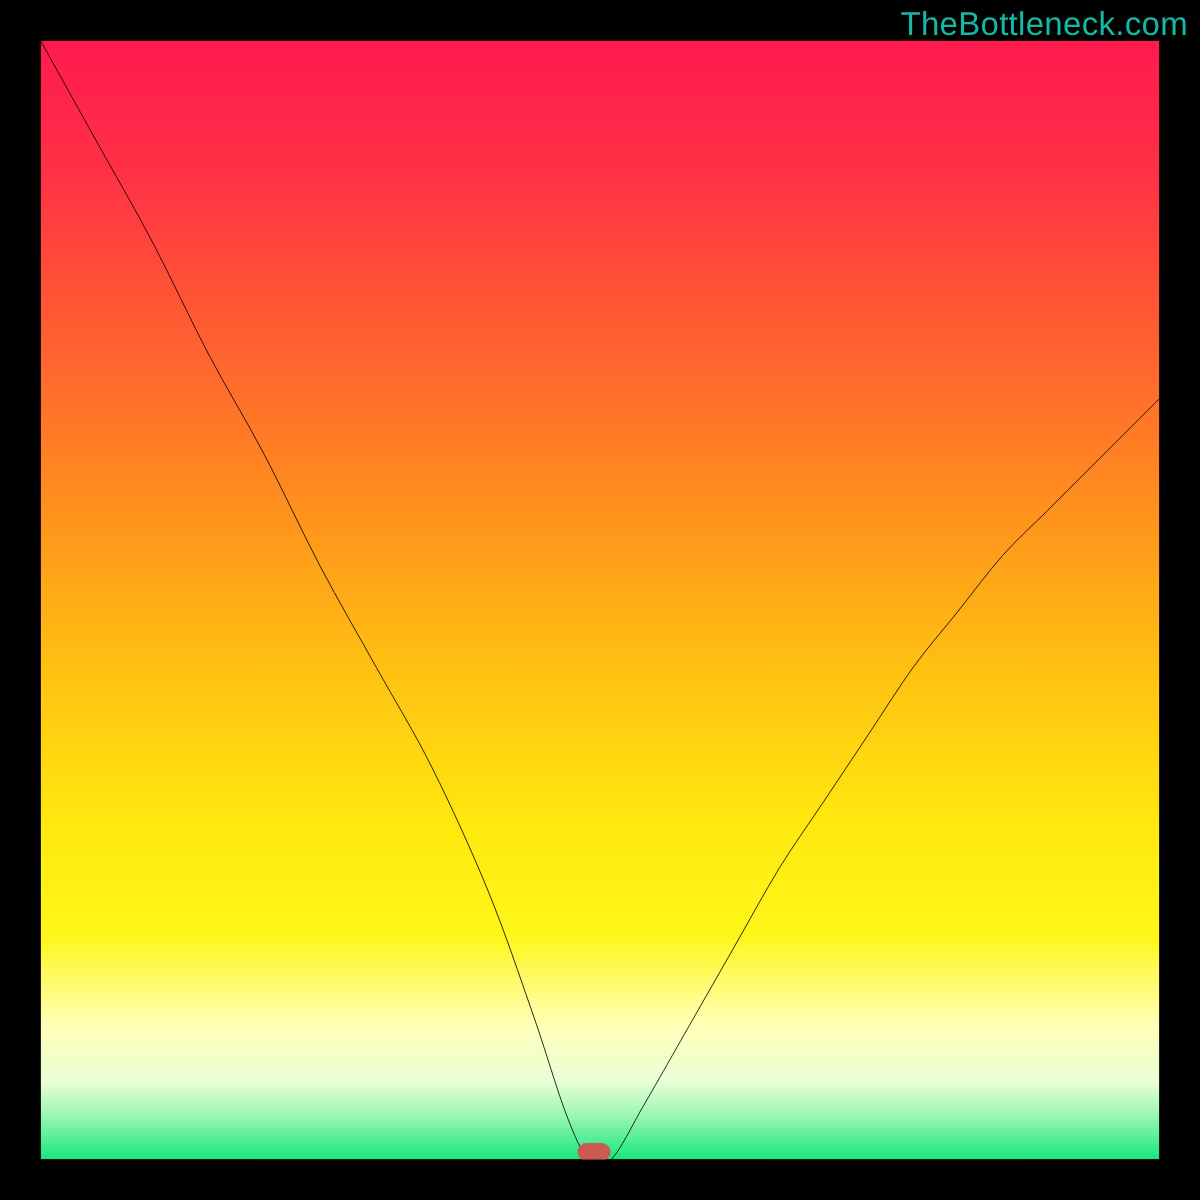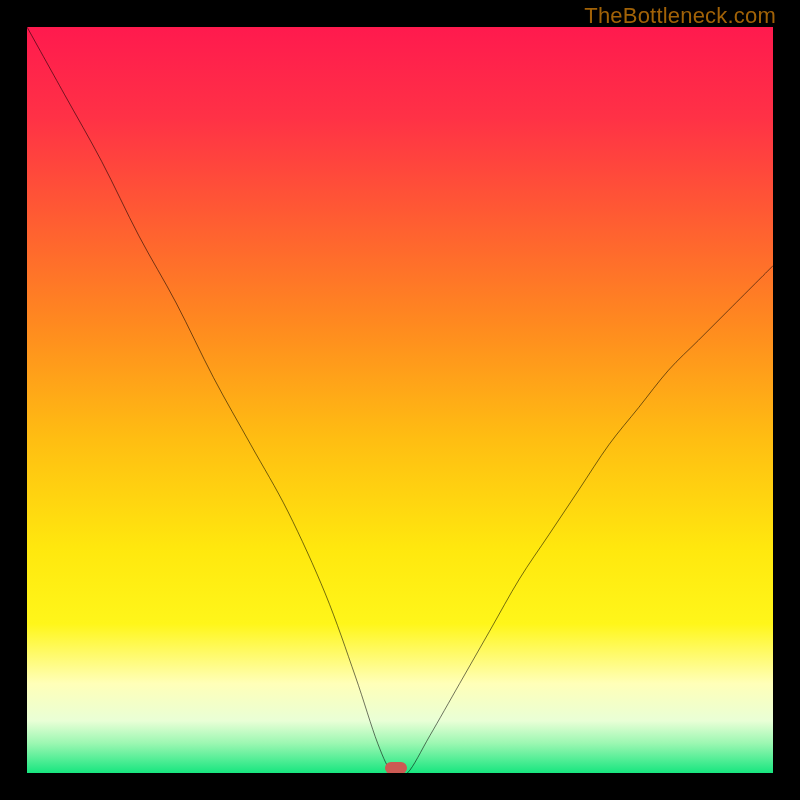--- a/index.html
+++ b/index.html
@@ -40,22 +40,22 @@
   .marker {
     position: absolute;
     width: 22px;
     height: 12px;
     border-radius: 6px;
     transform: translate(-50%, -50%);
   }
   .watermark {
     position: absolute;
     top: 3px;
-    right: 24px;
-    color: #a16207;
+    right: 8px;
+    color: #14b8a6;
     font-size: 22px;
     letter-spacing: 0.2px;
     font-weight: 500;
     text-align: center;
   }
 </style>
 </head>
 <body>
 
 <div class="frame">

